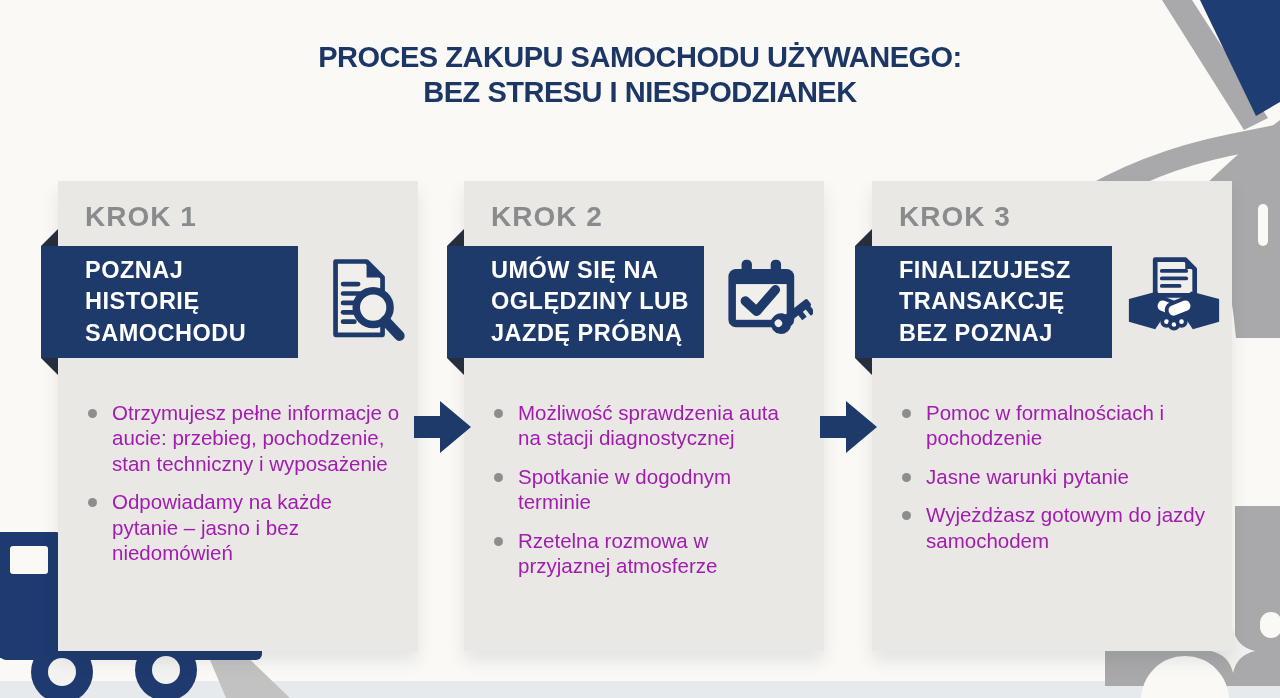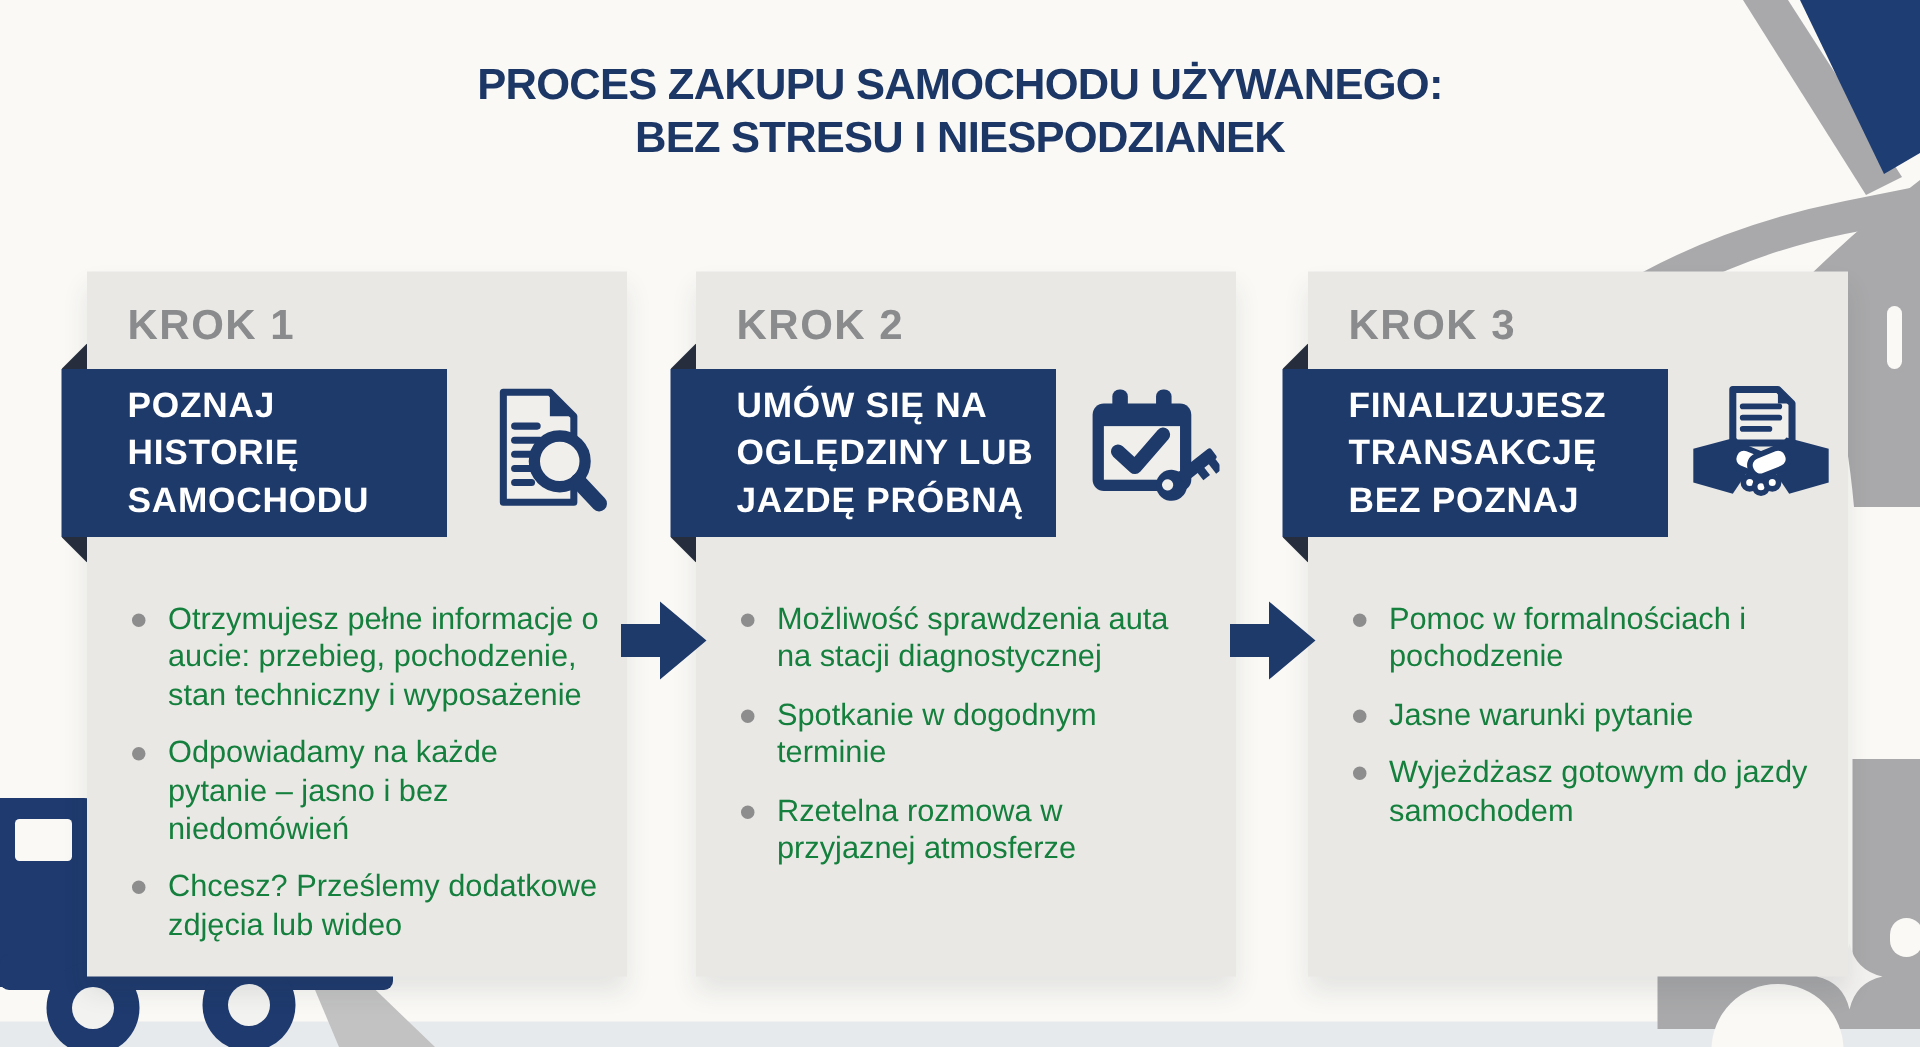--- a/index.html
+++ b/index.html
@@ -46,21 +46,21 @@
   }
   .fold{position:absolute;left:-17px;width:17px;height:17px;background:#262e3e;}
   .fold-top{top:48px;clip-path:polygon(100% 0, 100% 100%, 0 100%);}
   .fold-bottom{top:177px;clip-path:polygon(0 0, 100% 0, 100% 100%);}
 
   .icon-box{position:absolute;left:255px;top:72px;width:94px;height:96px;}
 
   .bullets{position:absolute;left:30px;top:219px;width:312px;}
   .bullet-item{display:flex;margin-bottom:13px;}
   .dot{flex:0 0 9px;width:9px;height:9px;border-radius:50%;background:#8d8d8d;margin-top:9px;margin-right:15px;}
-  .btext{color:#15803d;font-size:20.5px;line-height:1.24;}
+  .btext{color:#a21caf;font-size:20.5px;line-height:1.24;}
 
   
   .step-arrow{position:absolute;z-index:3;}
   .arrow-1{left:414px;top:394px;}
   .arrow-2{left:820px;top:394px;}
 </style>
 </head>
 <body>
 
 <div class="stage">
@@ -124,24 +124,20 @@
       </svg>
     </div>
     <div class="bullets">
       <div class="bullet-item">
         <div class="dot"></div>
         <div class="btext">Otrzymujesz pełne informacje o aucie: przebieg, pochodzenie, stan techniczny i wyposażenie</div>
       </div>
       <div class="bullet-item">
         <div class="dot"></div>
         <div class="btext">Odpowiadamy na każde pytanie – jasno i bez niedomówień</div>
-      </div>
-      <div class="bullet-item">
-        <div class="dot"></div>
-        <div class="btext">Chcesz? Prześlemy dodatkowe zdjęcia lub wideo</div>
       </div>
     </div>
   </div>
 
   <div class="card card2">
     <div class="krok">KROK 2</div>
     <div class="fold fold-top"></div>
     <div class="fold fold-bottom"></div>
     <div class="ribbon">
       <div class="ribbon-text">UMÓW SIĘ NA

